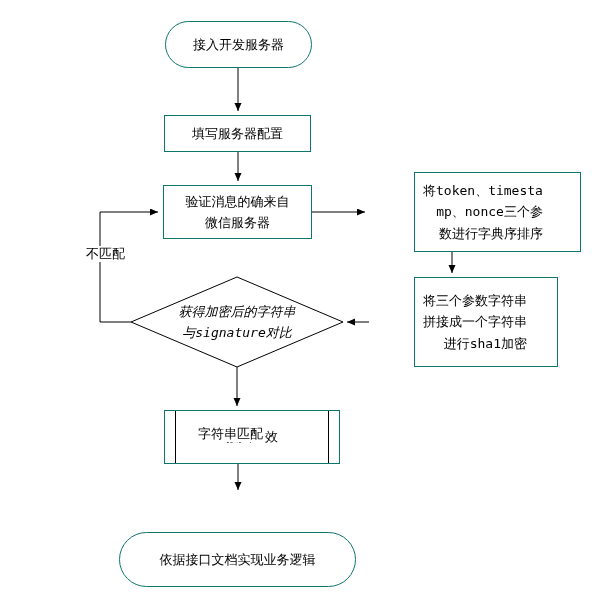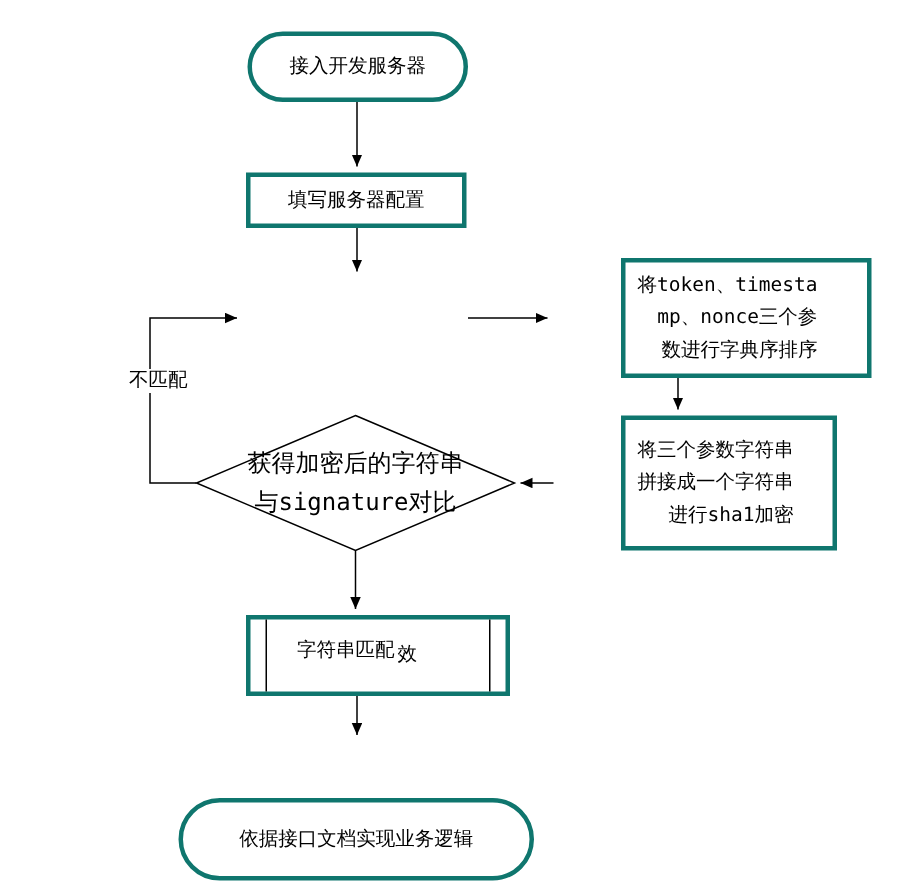--- a/index.html
+++ b/index.html
@@ -15,21 +15,21 @@
     background:#ffffff;
     overflow:hidden;
   }
   svg.layer {
     position:absolute;
     left:0; top:0;
     z-index:1;
   }
   .node {
     position:absolute;
-    border:3px solid #0f766e;
+    border:1px solid #0f766e;
     background:#ffffff;
     display:flex;
     align-items:center;
     justify-content:center;
     text-align:center;
     font-size:13px;
     line-height:1.65;
     white-space:pre-line;
     z-index:2;
   }
@@ -40,24 +40,25 @@
     text-align:right;
     padding:4px 8px;
     margin-left:45px;
   }
   .diamond-label {
     position:absolute;
     display:flex;
     align-items:center;
     justify-content:center;
     text-align:center;
-    font-size:16px;
+    font-size:13px;
     line-height:1.65;
     white-space:pre-line;
     z-index:2;
+    font-style:italic;
   }
   .edge-label {
     position:absolute;
     font-size:13px;
     line-height:1.2;
     background:#ffffff;
     padding:0 2px;
     z-index:3;
     white-space:nowrap;
   }
@@ -103,20 +104,24 @@
   </svg>
 
   <div class="node terminator-start" style="left:165px; top:21px; width:147px; height:47px;">
     <span>接入开发服务器</span>
   </div>
 
   <div class="node" style="left:164px; top:115px; width:147px; height:37px;">
     <span>填写服务器配置</span>
   </div>
 
+  <div class="node" style="left:163px; top:185px; width:149px; height:54px;">
+    <span>验证消息的确来自
+微信服务器</span>
+  </div>
 
   <div class="node process-left" style="left:369px; top:172px; width:167px; height:80px;">
     <span>将token、timesta
 mp、nonce三个参
 数进行字典序排序</span>
   </div>
 
   <div class="node process-left" style="left:369px; top:277px; width:144px; height:90px;">
     <span>将三个参数字符串
 拼接成一个字符串

